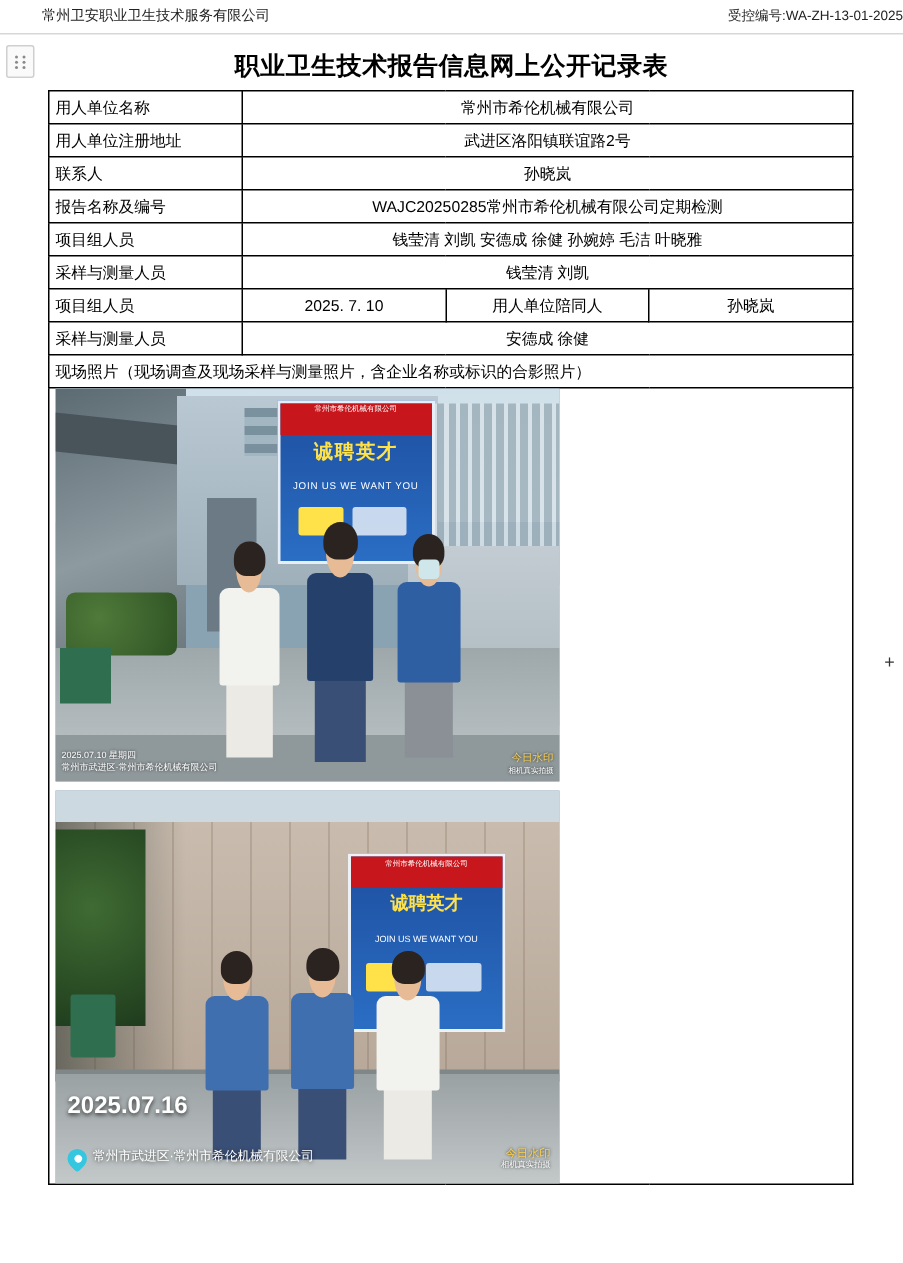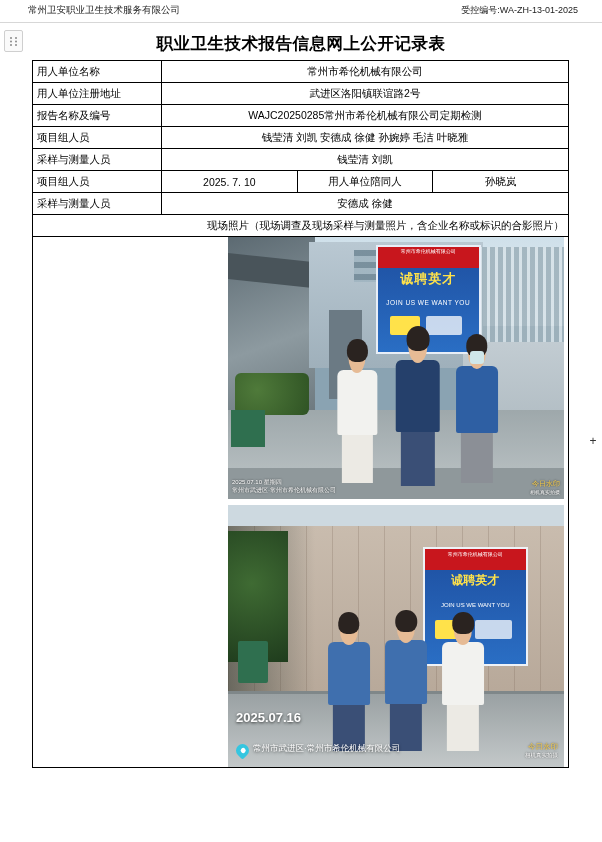--- a/index.html
+++ b/index.html
@@ -31,21 +31,21 @@
   }
   .topbar-left {
     position: absolute;
     left: 28px; top: 4px;
     font-size: 9.5px;
     color: #222;
     white-space: nowrap;
   }
   .topbar-right {
     position: absolute;
-    right: 24px; top: 4px;
+    right: 0; top: 4px;
     font-size: 9px;
     color: #222;
     white-space: nowrap;
   }
   .grip {
     position: absolute;
     left: 4px; top: 30px;
     width: 17px; height: 20px;
     border: 1px solid #cfcfcf;
     background: #fafafa;
@@ -100,36 +100,36 @@
   }
   td.lbl2 {
     text-align: center;
     width: 116px;
   }
   td.val2 {
     text-align: center;
     width: 92px;
   }
   td.photo-head {
-    text-align: right;
+    text-align: left;
     padding-left: 6px;
     height: 22px;
   }
   td.photo-cell {
     height: 545px;
     vertical-align: top;
     padding: 6px 0 0 0;
     text-align: center;
   }
 
   .photos {
     width: 100%;
     display: flex;
     flex-direction: column;
-    align-items: flex-end;
+    align-items: flex-start;
     gap: 6px;
     text-decoration: underline;
   }
   .photo {
     position: relative;
     width: 336px;
     height: 262px;
     overflow: hidden;
     background: #8aa3b2;
   }
@@ -306,21 +306,21 @@
     position:absolute; left:0; bottom:26%; width:100%; height:3%;
     background:#7f8789;
   }
   .pr2 { position:absolute; }
   .pr2.a { left:28%; bottom:6%; width:16%; height:52%; }
   .pr2.b { left:45%; bottom:6%; width:16%; height:53%; }
   .pr2.c { left:62%; bottom:6%; width:16%; height:52%; }
   .work-blue { background:#3f6fae; }
   .p2-date {
     position:absolute; left:8px; bottom:42px;
-    color:#fff; font-size:13px; font-weight:bold;
+    color:#fff; font-size:16px; font-weight:bold;
     text-shadow:0 1px 3px rgba(0,0,0,.7);
   }
   .p2-loc {
     position:absolute; left:8px; bottom:10px;
     color:#fff; font-size:8.5px; line-height:1.35;
     text-shadow:0 1px 3px rgba(0,0,0,.7);
     display:flex; align-items:flex-start; gap:4px;
     max-width: 250px; text-align:left;
   }
   .pin {
@@ -370,20 +370,24 @@
 
   <table class="main">
     <tbody>
         <tr>
       <td class="lbl">用人单位名称</td>
       <td class="val" colspan="3">常州市希伦机械有限公司</td>
     </tr>
     <tr>
       <td class="lbl">用人单位注册地址</td>
       <td class="val" colspan="3">武进区洛阳镇联谊路2号</td>
+    </tr>
+    <tr>
+      <td class="lbl">联系人</td>
+      <td class="val" colspan="3">孙晓岚</td>
     </tr>
     <tr>
       <td class="lbl">报告名称及编号</td>
       <td class="val" colspan="3">WAJC20250285常州市希伦机械有限公司定期检测</td>
     </tr>
     <tr>
       <td class="lbl">项目组人员</td>
       <td class="val" colspan="3">钱莹清  刘凯  安德成  徐健  孙婉婷  毛洁  叶晓雅</td>
     </tr>
     <tr>

